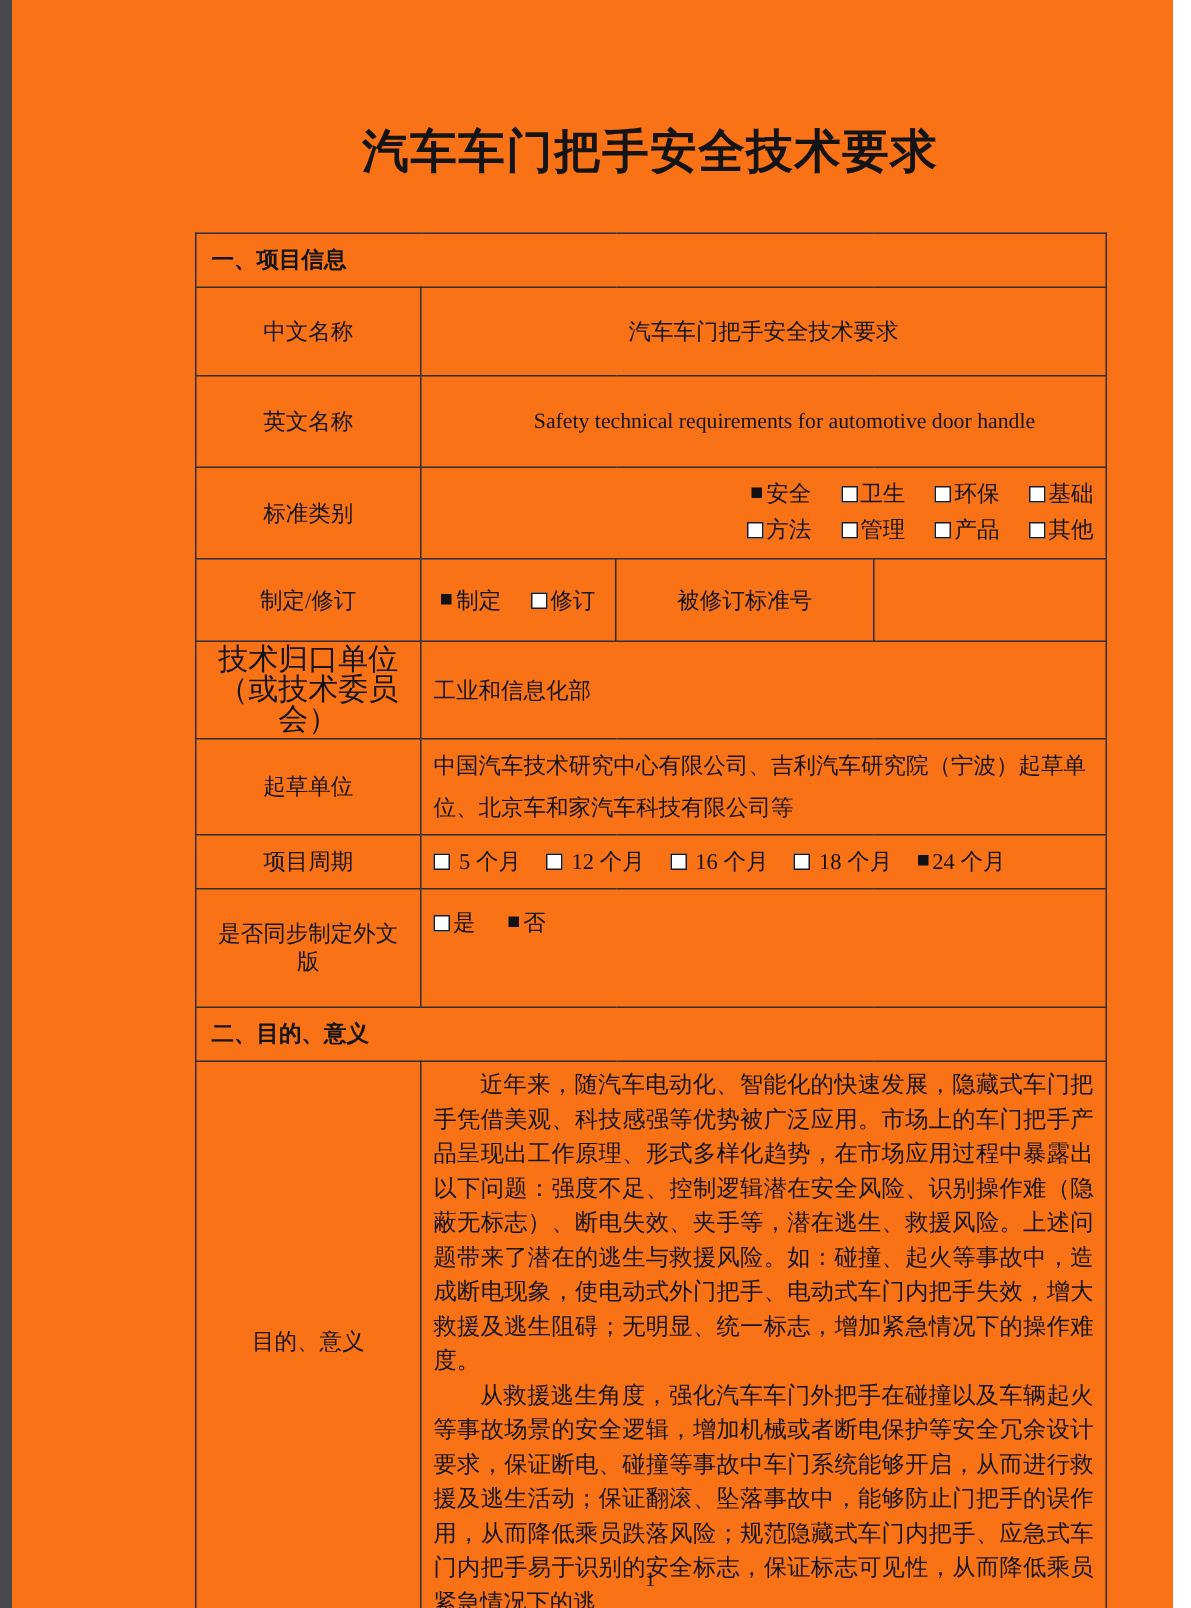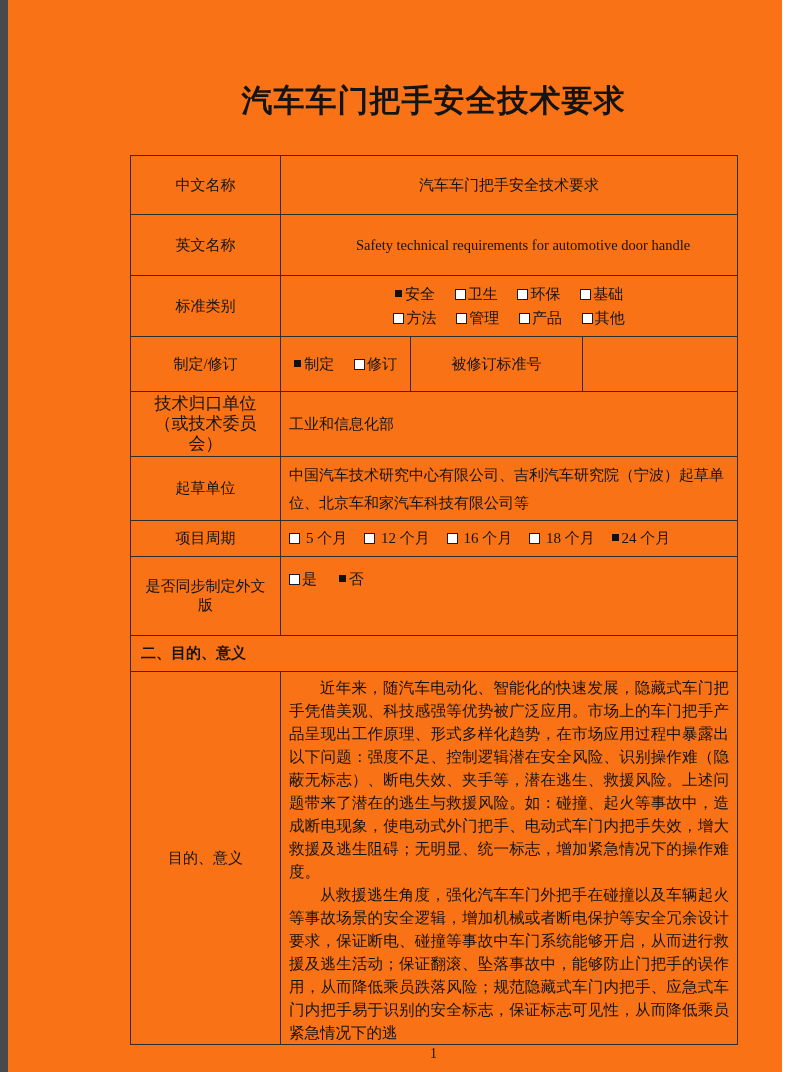--- a/index.html
+++ b/index.html
@@ -22,36 +22,36 @@
     vertical-align:middle; overflow:hidden;
   }
   tr.sec-hdr td {
     font-weight:bold; font-size:15px; padding-left:10px;
     font-family:"Liberation Sans","DejaVu Sans",sans-serif;
   }
   .lbl { text-align:center;margin-left:23px; }
   .center { text-align:center; }
   .valtop { vertical-align:top; }
   .eng { font-size:14.5px;padding-left:36px; }
-  .twoline { line-height:20px; font-size:17px; }
+  .twoline { line-height:20px; font-size:20px; }
   
   .cbe {
     display:inline-block; width:11px; height:11px; border:2px solid #1b1b1b;
     background:#fff; vertical-align:-1px; margin-right:2px; box-sizing:border-box;
     border-width:1.5px;
   }
   .cbf {
     display:inline-block; width:7px; height:7px; background:#111;
     vertical-align:2px; margin-right:3px;
   }
   .opt { margin-right:16px; white-space:nowrap; }
   .opt:last-child { margin-right:0; }
   .cycle-opt { margin-right:13px; white-space:nowrap; }
   .cbe.sp { margin-right:6px; }
-  .cat-line { text-align:center; line-height:24px; }
+  .cat-line { text-align:right; line-height:24px; }
   .purpose-cell { padding:4px 8px 0 8px; }
   .purpose-cell p {
     margin:0; text-indent:2em; text-align:justify; line-height:23px;
     font-size:15.5px;
   }
   .foreign-cell { padding-top:13px; }
   .page-number {
     position:absolute; left:130px; top:1046px; width:607px;
     text-align:center; font-size:14px;
   }
@@ -66,20 +66,23 @@
 
   <table class="form-table">
     <colgroup>
       <col style="width:150px">
         <col style="width:130px">
         <col style="width:172px">
         <col style="width:155px">
     </colgroup>
 
     <tbody>
+        <tr class="sec-hdr" style="height:36px">
+      <td colspan="4">一、项目信息</td>
+    </tr>
 
     <tr style="height:59px">
       <td class="lbl">中文名称</td>
       <td colspan="3" class="center">汽车车门把手安全技术要求</td>
     </tr>
 
     <tr style="height:61px">
       <td class="lbl">英文名称</td>
       <td colspan="3" class="center eng">Safety technical requirements for automotive door handle</td>
     </tr>

